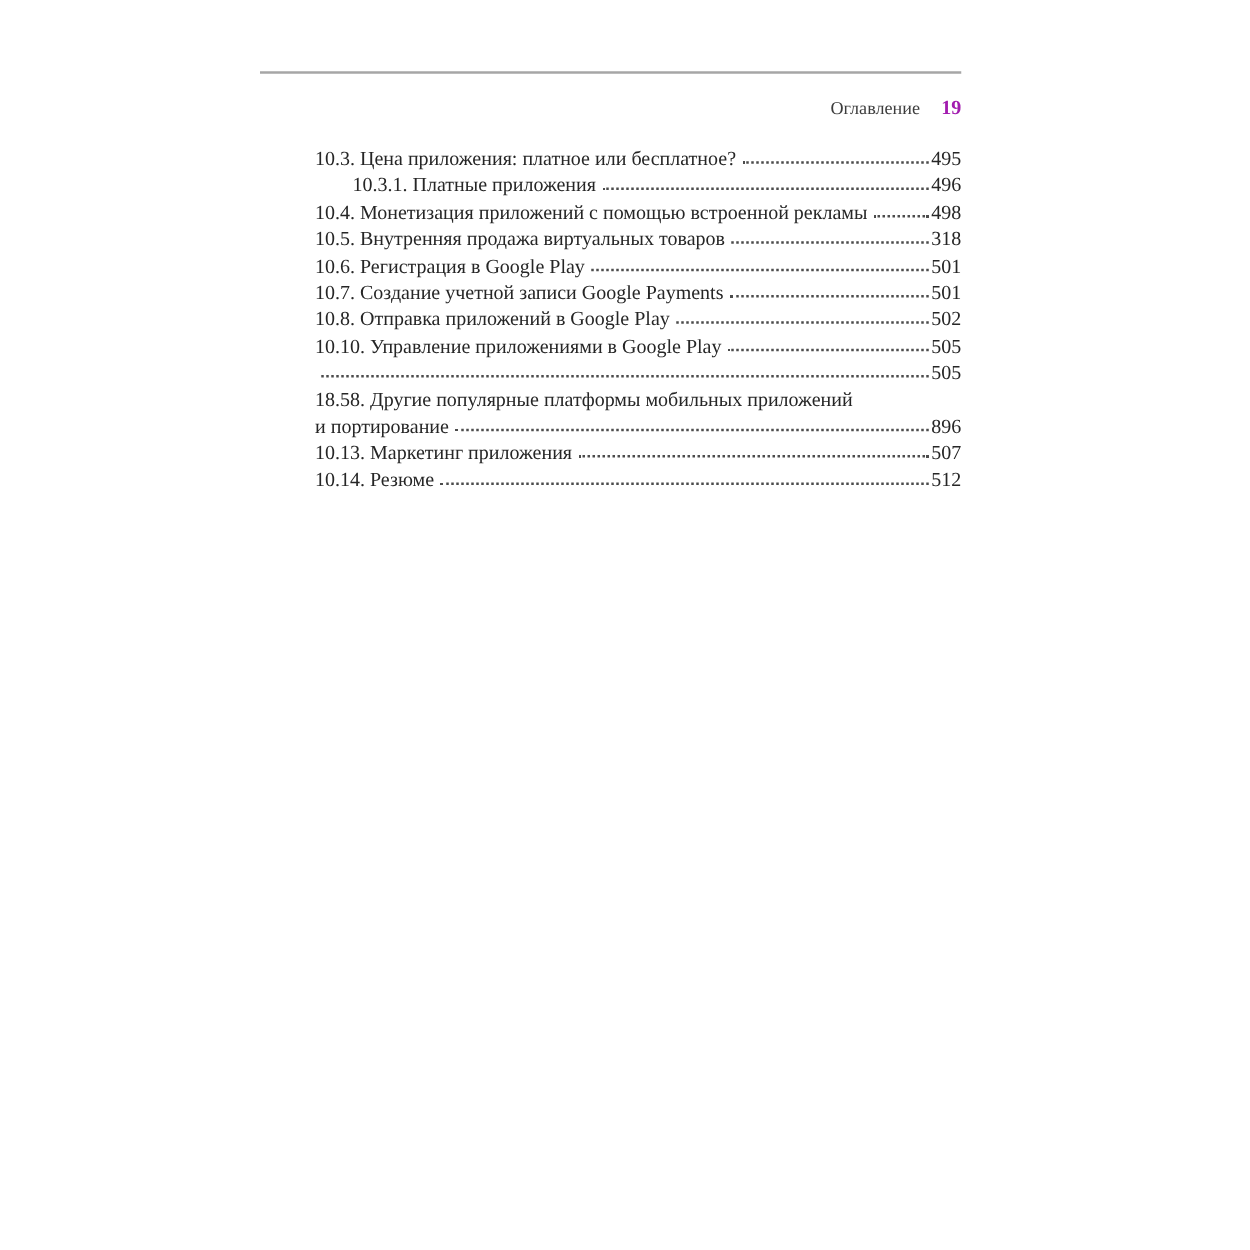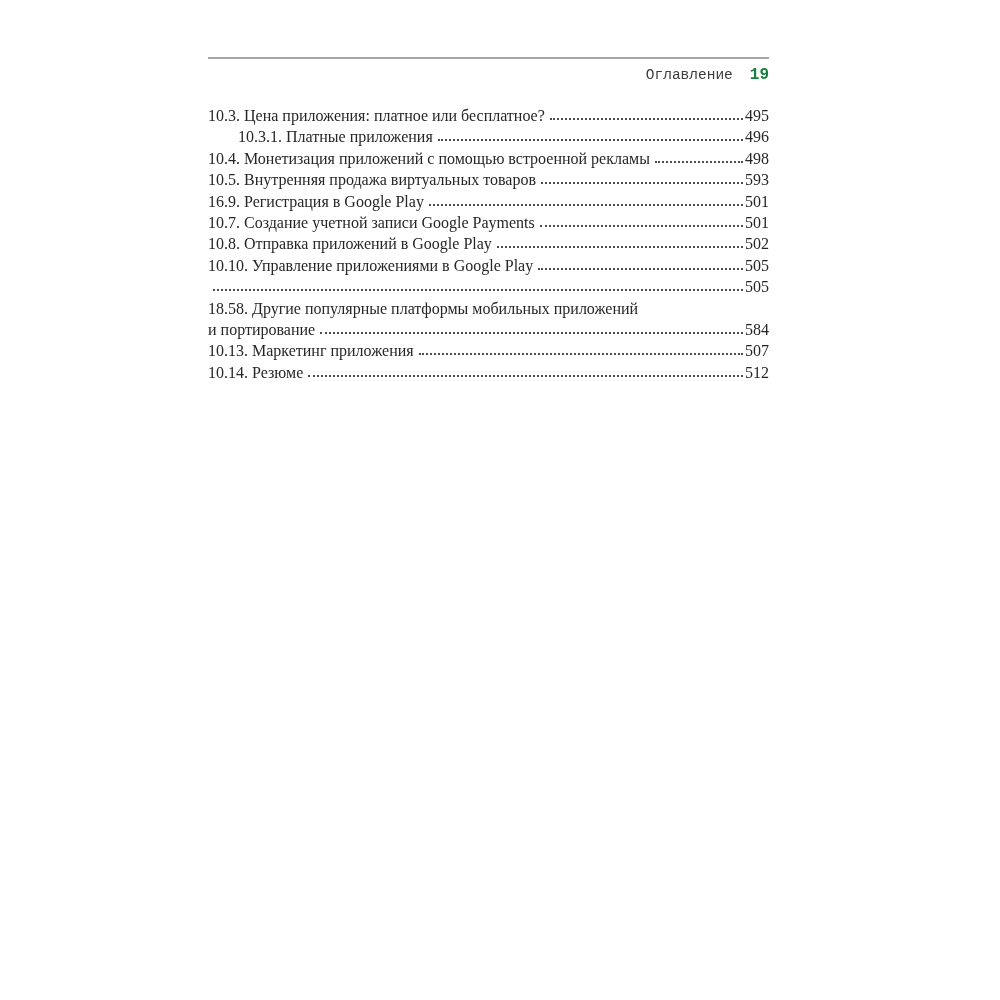--- a/index.html
+++ b/index.html
@@ -26,41 +26,42 @@
   .header-rule {
     border-top: 2px solid #a6a6a6;
     height: 0;
     width: 100%;
   }
   .running-header {
     display: flex;
     justify-content: flex-end;
     align-items: center;
     gap: 17px;
-    margin-top: 7px;
-    font-family: Liberation Mono, monospace;
+    margin-top: 19px;
+    font-family: Liberation Serif, serif;
   }
   .rh-title {
     font-size: 14.5px;
     color: #3c3c3c;
   }
   .rh-page {
     font-size: 16px;
     font-weight: bold;
-    color: #15803d;
+    color: #a21caf;
   }
   .toc {
     margin-top: 23px;
     font-size: 16px;
     color: #262626;
   }
   .toc-entry .line {
     display: flex;
     align-items: baseline;
     height: 21.4px;
+    margin-left: 44px;
   }
   .toc-entry .label {
     white-space: nowrap;
   }
   .toc-entry.indent-1 .line {
     padding-left: 30px;
   }
   .leader {
     flex: 1 1 auto;
     min-width: 12px;
@@ -106,26 +107,26 @@
   <div class="line">
     <span class="label">10.4. Монетизация приложений с помощью встроенной рекламы</span>
     <span class="leader"></span>
     <span class="pagenum">498</span>
   </div>
 </div>
         <div class="toc-entry">
   <div class="line">
     <span class="label">10.5. Внутренняя продажа виртуальных товаров</span>
     <span class="leader"></span>
-    <span class="pagenum">593</span>
+    <span class="pagenum">318</span>
   </div>
 </div>
         <div class="toc-entry">
   <div class="line">
-    <span class="label">16.9. Регистрация в Google Play</span>
+    <span class="label">10.6. Регистрация в Google Play</span>
     <span class="leader"></span>
     <span class="pagenum">501</span>
   </div>
 </div>
         <div class="toc-entry">
   <div class="line">
     <span class="label">10.7. Создание учетной записи Google Payments</span>
     <span class="leader"></span>
     <span class="pagenum">501</span>
   </div>
@@ -153,21 +154,21 @@
         <div class="toc-entry">
   <div class="line">
     <span class="label">18.58. Другие популярные платформы мобильных приложений</span>
     <span class="leader hidden"></span>
     <span class="pagenum"></span>
   </div>
 
   <div class="line">
     <span class="label">и портирование</span>
     <span class="leader"></span>
-    <span class="pagenum">584</span>
+    <span class="pagenum">896</span>
   </div>
 </div>
         <div class="toc-entry">
   <div class="line">
     <span class="label">10.13. Маркетинг приложения</span>
     <span class="leader"></span>
     <span class="pagenum">507</span>
   </div>
 </div>
         <div class="toc-entry">

